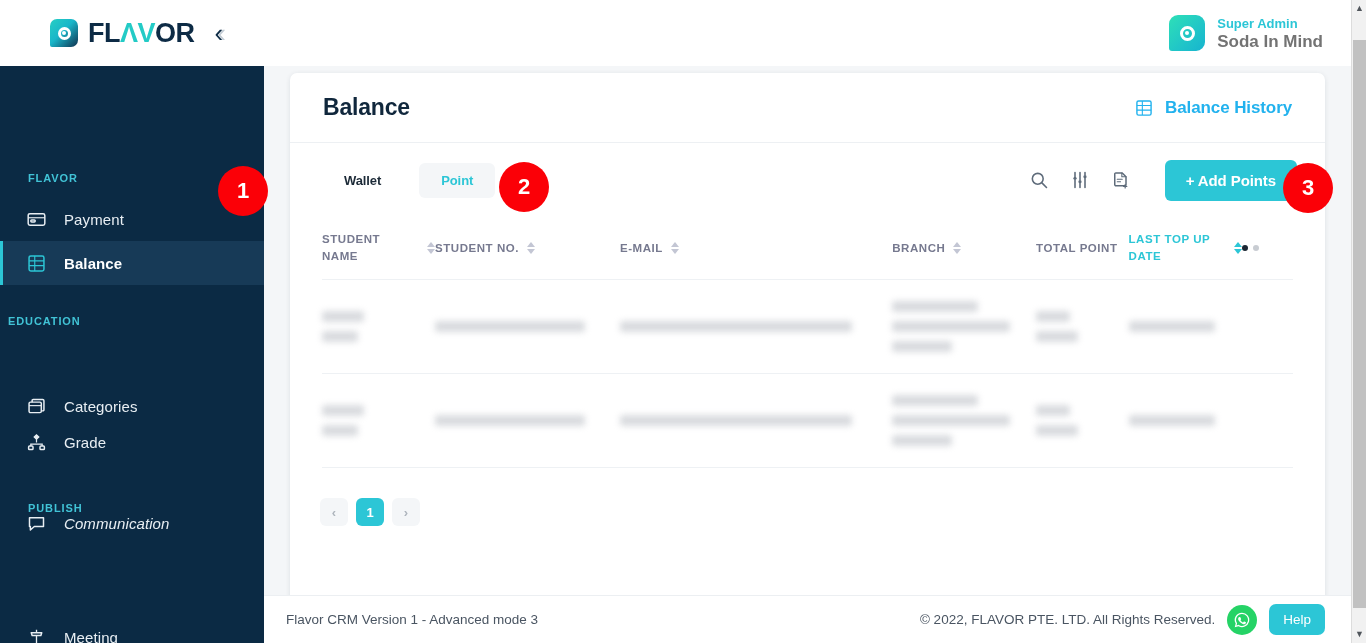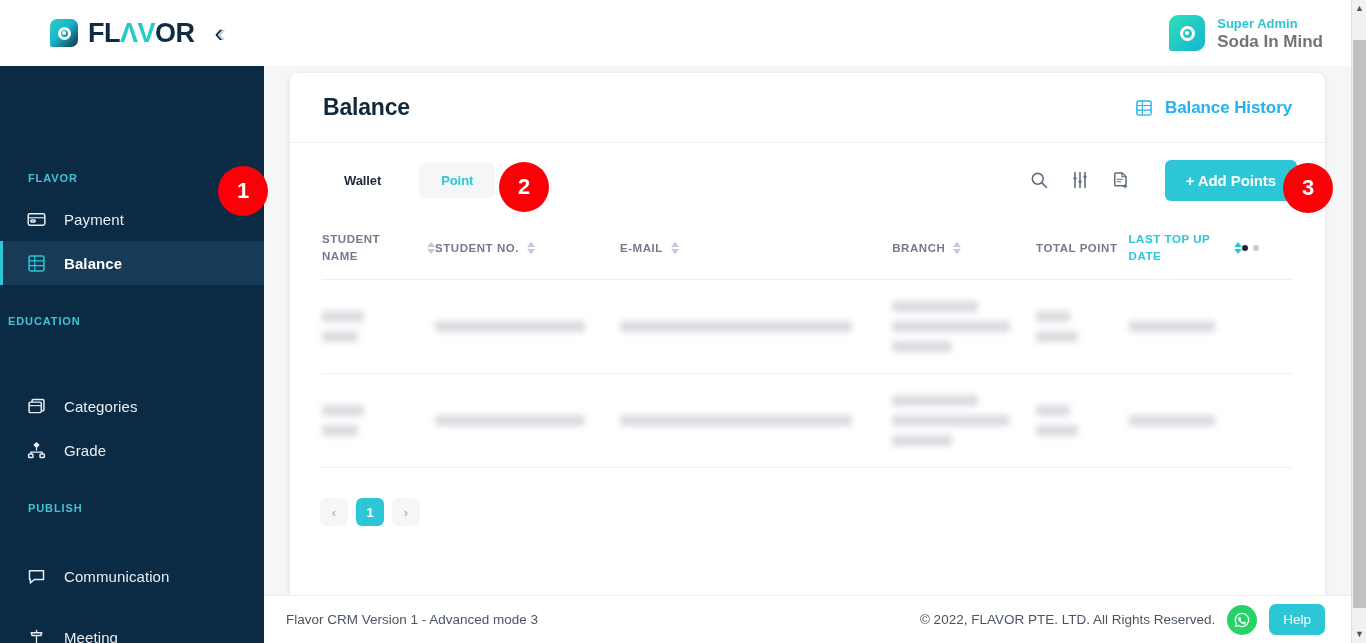--- a/index.html
+++ b/index.html
@@ -101,22 +101,22 @@
     padding-left: 23px;
   }
   .nav-item.active .label { font-weight: 700; color: #ffffff; }
   .nav-item.active svg { color: #2cc6d6; }
   .nav-ico { width: 21px; height: 21px; flex: none; display: block; color: #e8eef3; }
 
   .i-payment   { top: 131px; }
   .i-balance   { top: 175px; }
   .i-classes   { top: 274px; }
   .i-categories{ top: 318px; }
-  .i-grade     { top: 362px; }
-  .i-comm      { top: 488px; }
+  .i-grade     { top: 354px; }
+  .i-comm      { top: 435px; font-style: italic; }
   .i-media     { top: 505px; }
   .i-meeting   { top: 549px; }
 
   
   .main {
     position: absolute; left: 264px; top: 66px;
     width: 1087px; height: 577px;
     background: #f4f6f8;
     overflow: hidden;
   }

